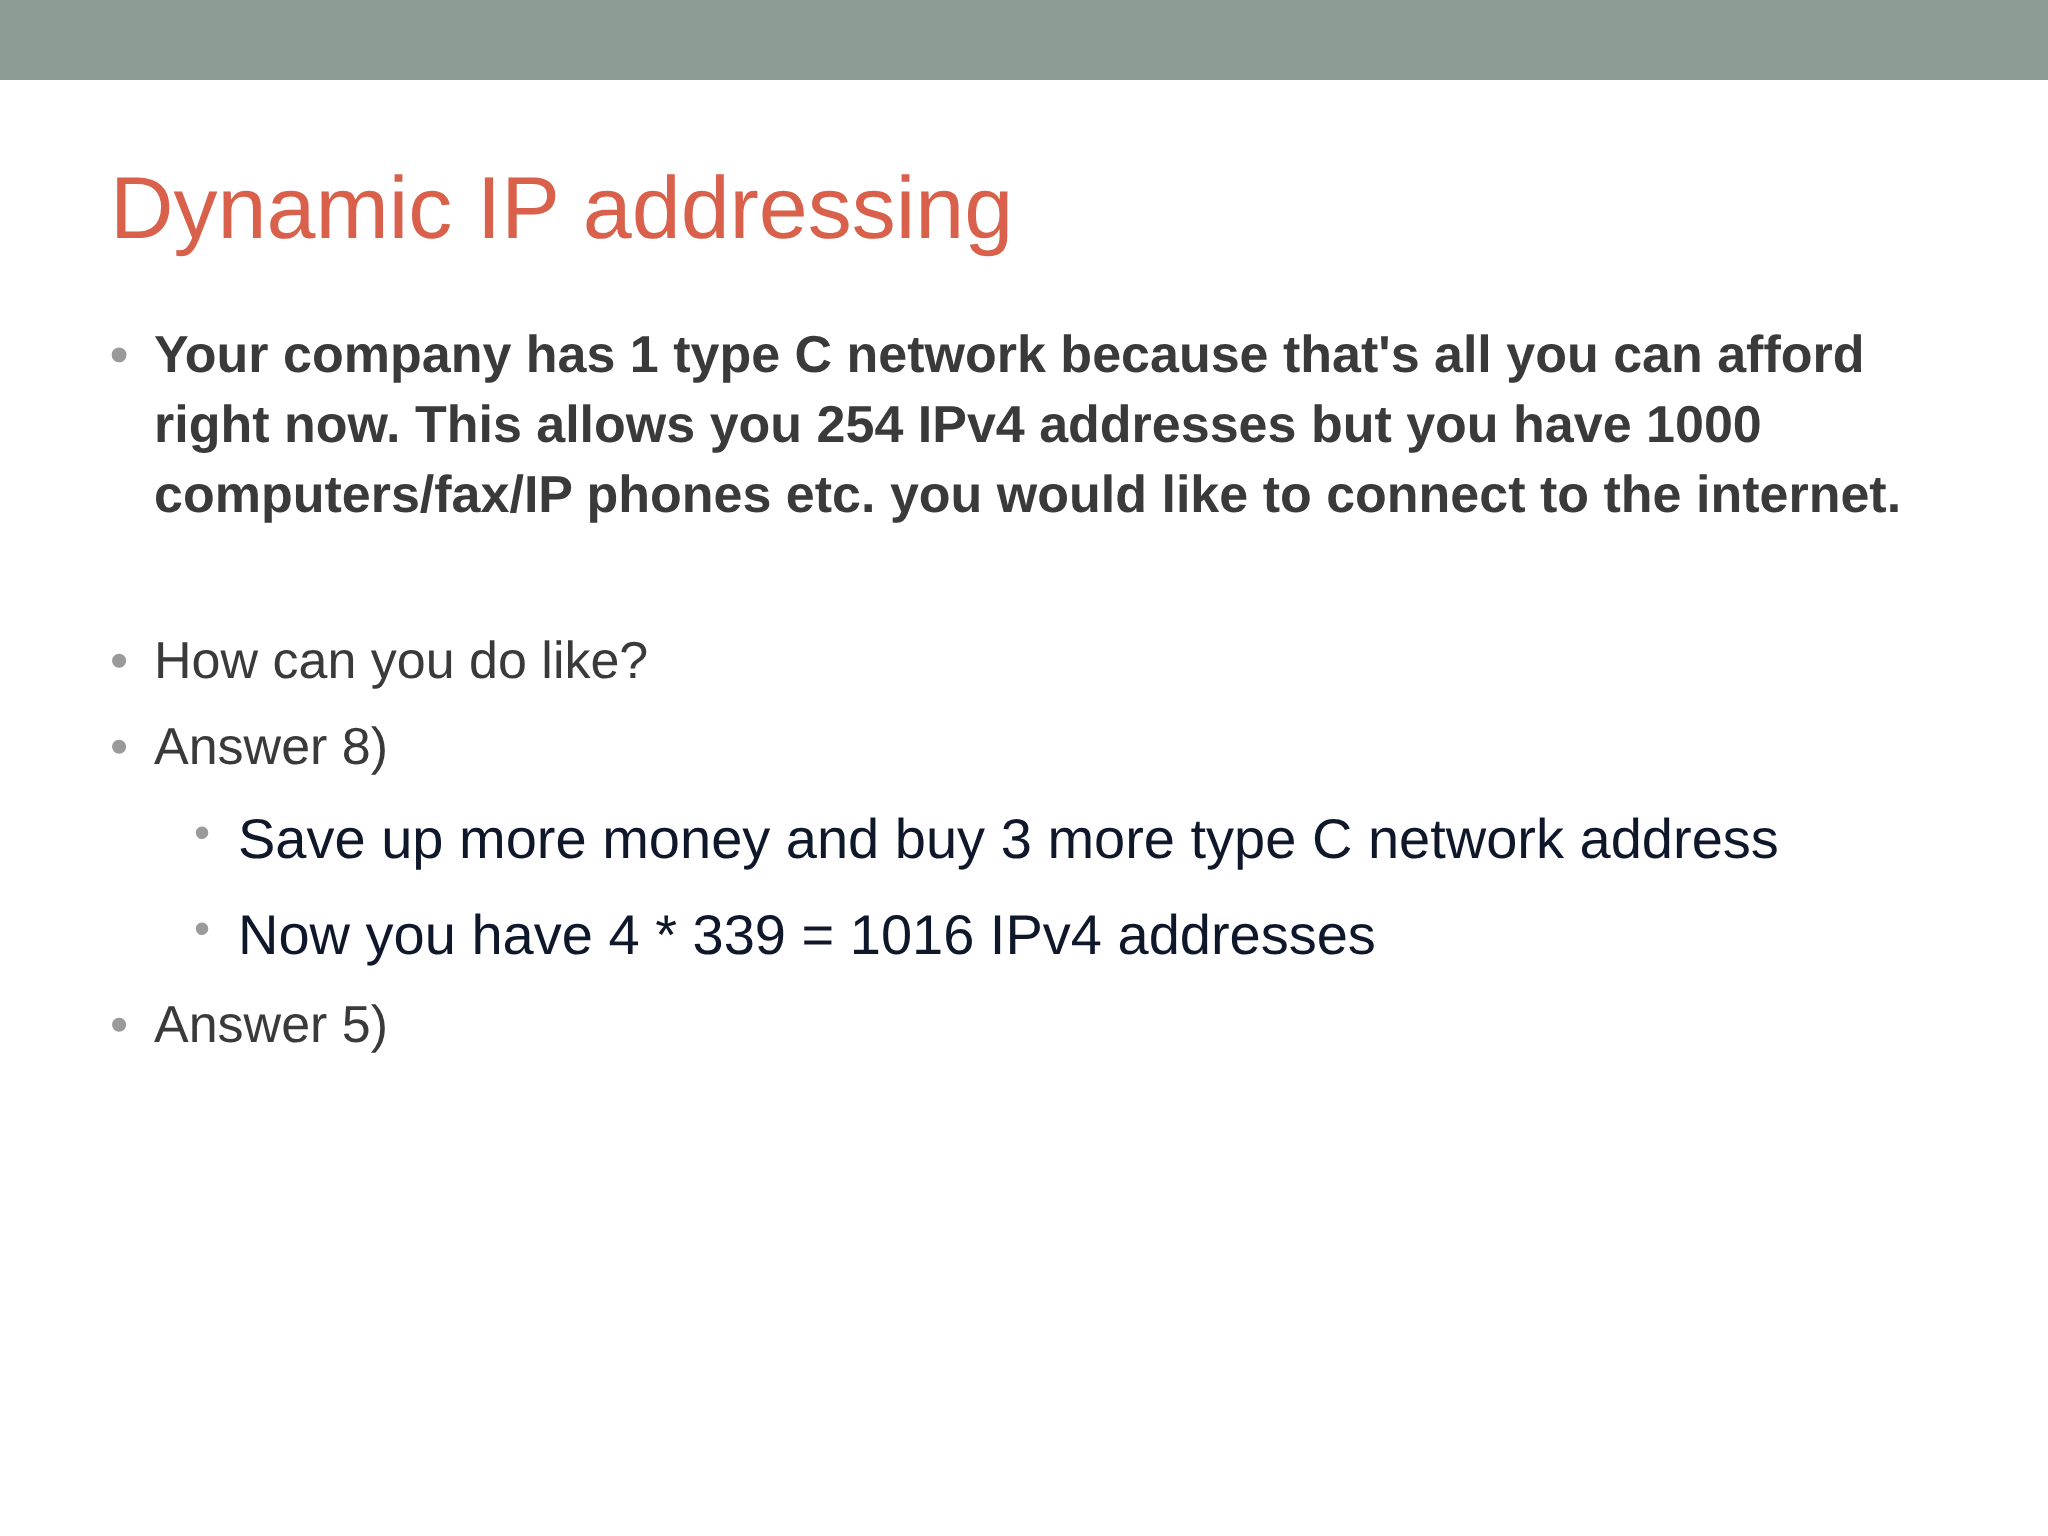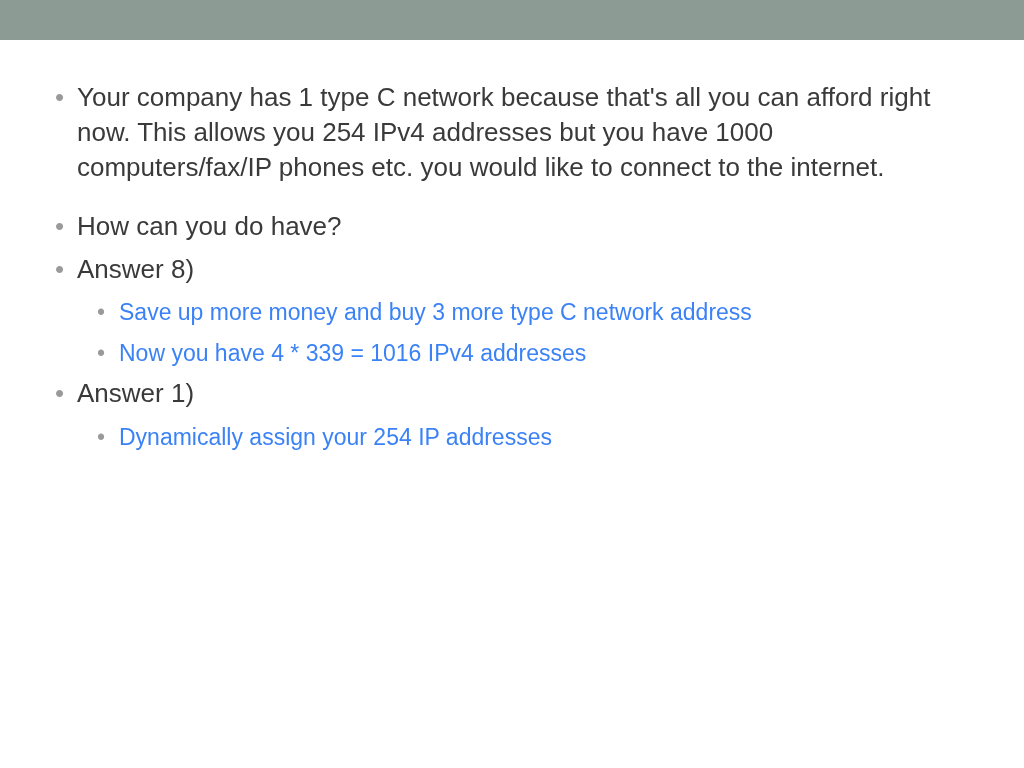--- a/index.html
+++ b/index.html
@@ -41,58 +41,57 @@
     }
     .bullet-item::before {
       content: "•";
       position: absolute;
       left: 0;
       top: 0;
       color: #9a9a9a;
       font-size: 26px;
     }
     .bullet-item.spacer {
-      margin-bottom: 24px;
+      margin-bottom: 48px;
+      font-weight: bold;
     }
     .sub-bullet-list {
       list-style: none;
       margin-left: 42px;
     }
     .sub-bullet-item {
       position: relative;
       padding-left: 22px;
-      font-size: 23px;
-      color: #3b82f6;
+      font-size: 28px;
+      color: #0f172a;
       line-height: 1.5;
       margin-bottom: 6px;
     }
     .sub-bullet-item::before {
       content: "•";
       position: absolute;
       left: 0;
       top: 0;
       color: #9a9a9a;
       font-size: 23px;
     }
   </style>
 </head>
 <body>
 
 <div class="top-bar"></div>
 
 <div class="content">
+  <h1 class="slide-title">Dynamic IP addressing</h1>
 
   <ul class="bullet-list">
     <li class="bullet-item spacer">Your company has 1 type C network because that's all you can afford right now. This allows you 254 IPv4 addresses but you have 1000 computers/fax/IP phones etc.  you would like to connect to the internet.</li>
-    <li class="bullet-item">How can you do have?</li>
+    <li class="bullet-item">How can you do like?</li>
     <li class="bullet-item">Answer 8)</li>
   </ul>
   <ul class="sub-bullet-list">
     <li class="sub-bullet-item">Save up more money and buy 3 more type C network address</li>
     <li class="sub-bullet-item">Now you have 4 * 339 = 1016 IPv4 addresses</li>
   </ul>
   <ul class="bullet-list">
-    <li class="bullet-item">Answer 1)</li>
-  </ul>
-  <ul class="sub-bullet-list">
-    <li class="sub-bullet-item">Dynamically assign your 254 IP addresses</li>
+    <li class="bullet-item">Answer 5)</li>
   </ul>
 </div>
 
 </body></html>

